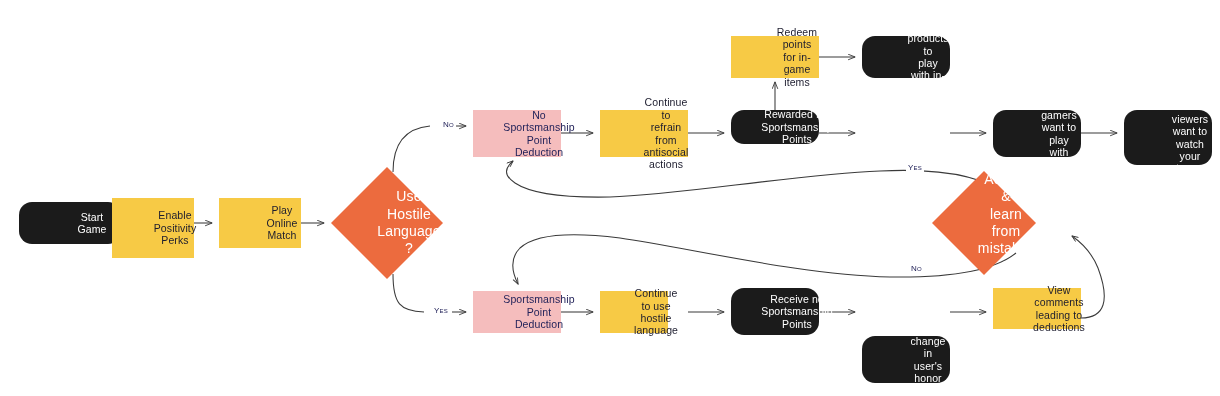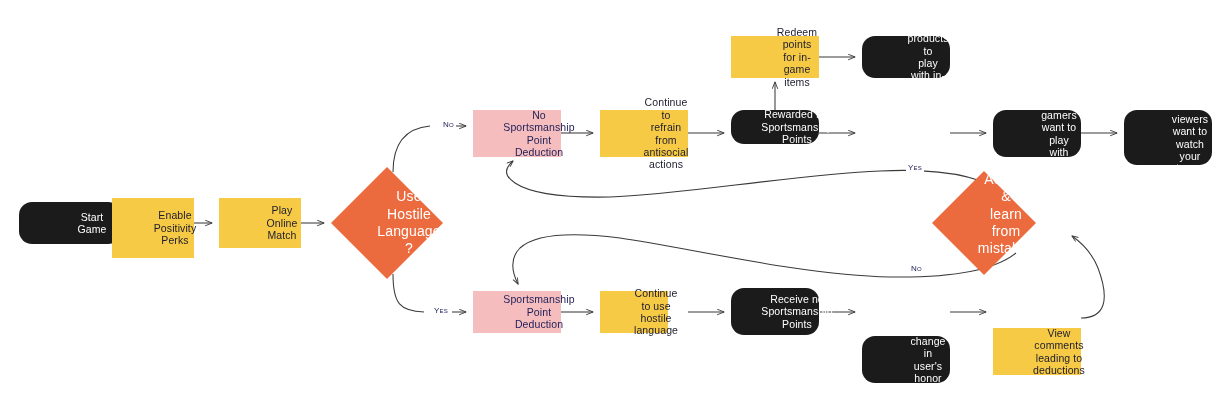--- a/index.html
+++ b/index.html
@@ -225,21 +225,21 @@
 Sportsmanship
 Points</span>
   </div>
 
   <div class="node n-dark" style="left:862px;top:288px;width:88px;height:47px;margin-top:48px;">
     <span class="lbl">No change in
 user's honor
 rating</span>
   </div>
 
-  <div class="node n-yellow" style="left:993px;top:288px;width:88px;height:47px;margin-top:40px;">
+  <div class="node n-yellow" style="left:993px;top:288px;width:88px;height:41px;">
     <span class="lbl">View comments
 leading to
 deductions</span>
   </div>
 
   <span class="edge-label" style="left:441px;top:120px;">No</span>
   <span class="edge-label" style="left:432px;top:306px;">Yes</span>
   <span class="edge-label" style="left:906px;top:163px;">Yes</span>
   <span class="edge-label" style="left:909px;top:264px;">No</span>
 

